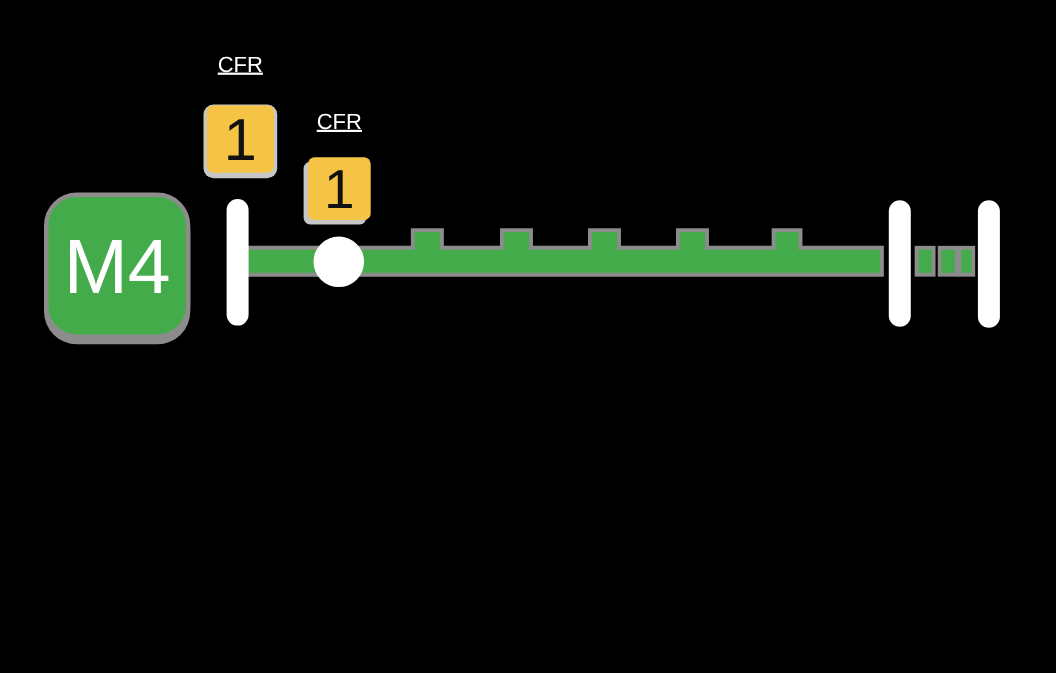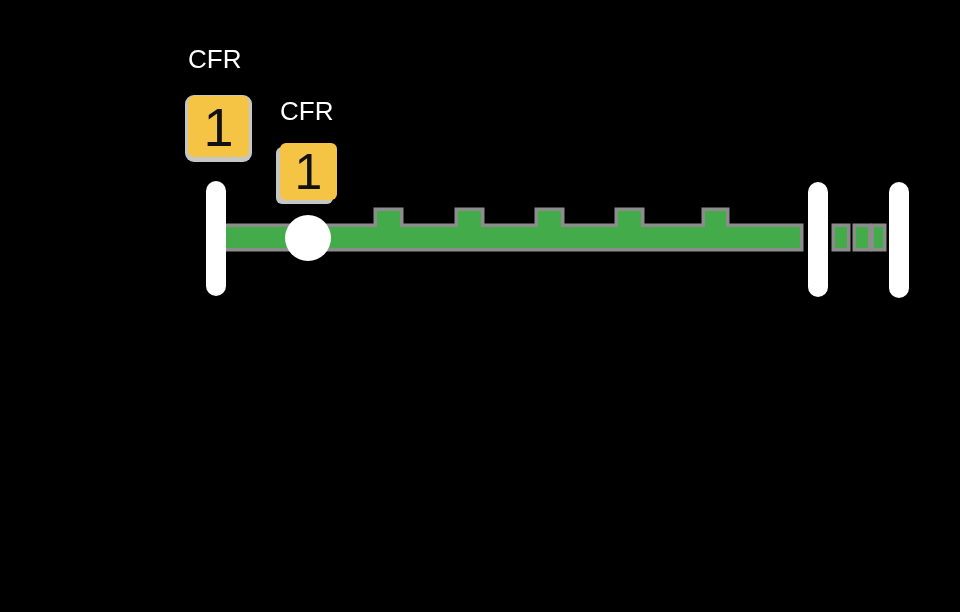--- a/index.html
+++ b/index.html
@@ -49,22 +49,24 @@
     color: var(--label-text, #fff);
     font-size: 70px;
     display: flex;
     align-items: center;
     justify-content: center;
     line-height: 1;
   }
   .cfr-label {
     position: absolute;
     color: var(--label-text, #fff);
-    font-size: 26px;
+    font-size: 20px;
     line-height: 26px;
+    text-align: center;
+    text-decoration: underline;
   }
   .cfr-label.pos-1 { left: 188px; top: 46px; width: 61px; }
   .cfr-label.pos-2 { left: 280px; top: 98px; width: 57px; }
   .transfer-badge {
     position: absolute;
     background: var(--badge-yellow, #f5c444);
     color: var(--badge-text, #111);
     display: flex;
     align-items: center;
     justify-content: center;
@@ -102,20 +104,23 @@
     <rect class="track-dash" x="856" y="227" width="12" height="21"></rect>
     <rect class="track-dash" x="874" y="227" width="9" height="21"></rect>
 
     <circle class="interchange" cx="308" cy="238" r="23"></circle>
 
     <rect class="station-bar" x="206" y="181" width="20" height="115" rx="10"></rect>
     <rect class="station-bar" x="808" y="182" width="20" height="115" rx="10"></rect>
     <rect class="station-bar" x="889" y="182" width="20" height="116" rx="10"></rect>
   </svg>
 
+  <div class="line-badge">
+    <span>M4</span>
+  </div>
 
   <div class="cfr-label pos-1">
     <span>CFR</span>
   </div>
   <div class="transfer-badge pos-1">
     <span>1</span>
   </div>
 
   <div class="cfr-label pos-2">
     <span>CFR</span>

